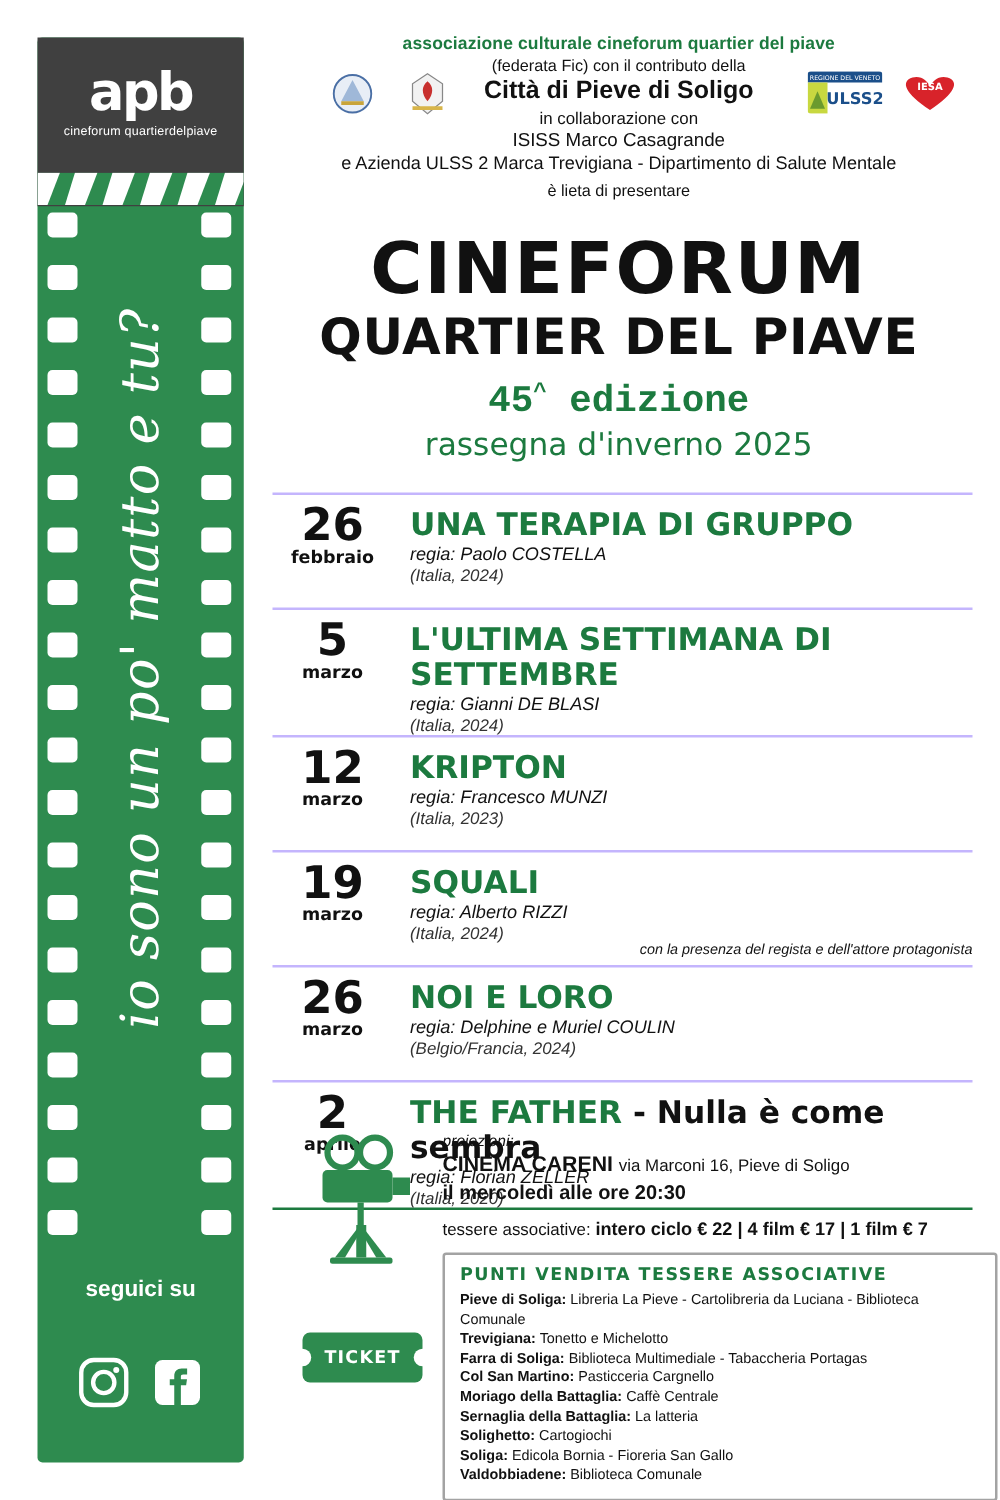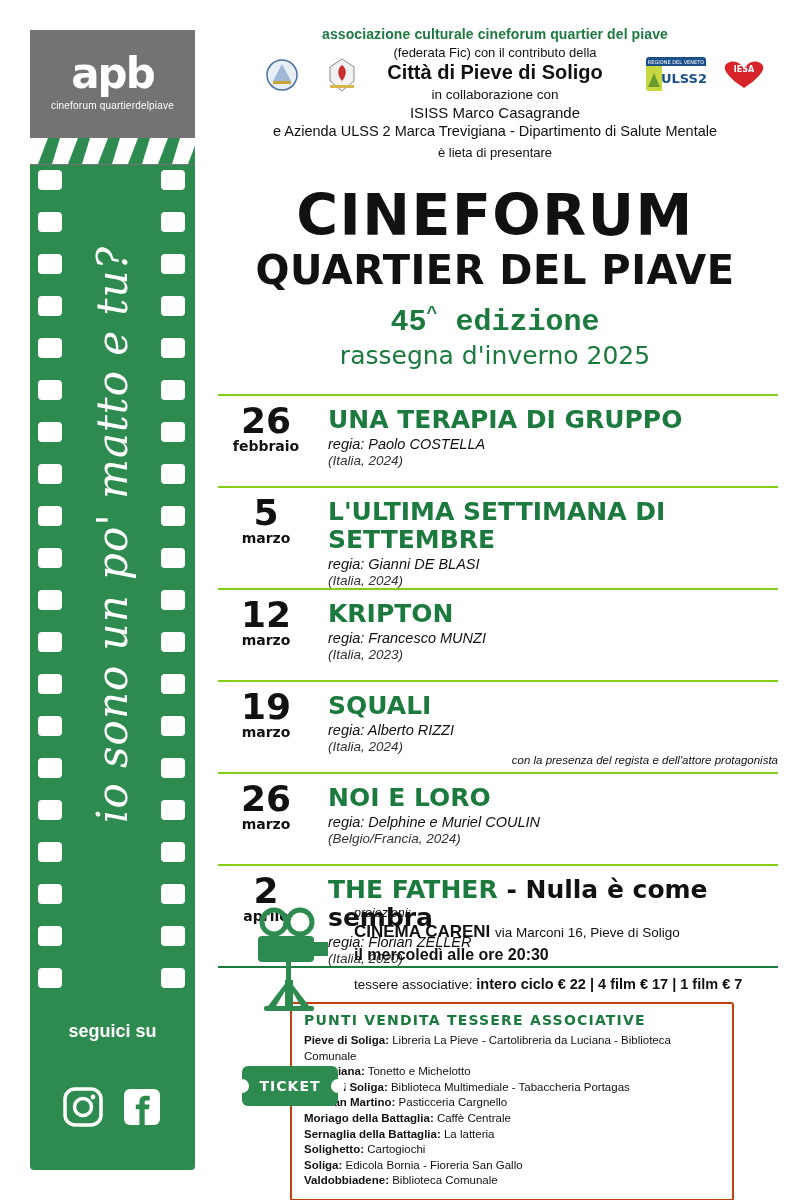--- a/index.html
+++ b/index.html
@@ -25,21 +25,21 @@
     height: 1140px;
     background: #2e8b4f;
     border-radius: 4px;
   }
   .clapper {
     position: absolute;
     top: 0;
     left: 0;
     width: 165px;
     height: 135px;
-    background: #737373;
+    background: #404040;
   }
   .clapper-teeth {
     position: absolute;
     left: 0;
     top: 108px;
     width: 165px;
     height: 26px;
     overflow: hidden;
   }
   .clapper-teeth svg { display: block; }
@@ -229,21 +229,21 @@
 
   
   .schedule {
     position: absolute;
     left: 218px;
     top: 394px;
     width: 560px;
   }
   .film-row {
     position: relative;
-    border-top: 2px solid #84cc16;
+    border-top: 2px solid #c4b5fd;
     min-height: 84px;
     padding-top: 6px;
   }
   .film-row:last-child { border-bottom: 2px solid #1c7a3f; }
   .date-col {
     position: absolute;
     left: 0;
     top: 6px;
     width: 96px;
     text-align: center;
@@ -337,23 +337,23 @@
     margin-top: 4px;
   }
   .prices-line {
     font-size: 13.5px;
     color: #111;
     margin-top: 12px;
   }
   .prices-line b { font-size: 14.5px; }
 
   .sales-box {
-    margin-left: 56px;
+    margin-left: 120px;
     margin-top: 10px;
-    border: 2px solid #c2410c;
+    border: 2px solid #a3a3a3;
     border-radius: 3px;
     padding: 8px 10px 10px 12px;
     width: 418px;
   }
   .sales-title {
     font-size: 14px;
     font-weight: bold;
     color: #1c7a3f;
     letter-spacing: 1.2px;
     margin-bottom: 5px;

